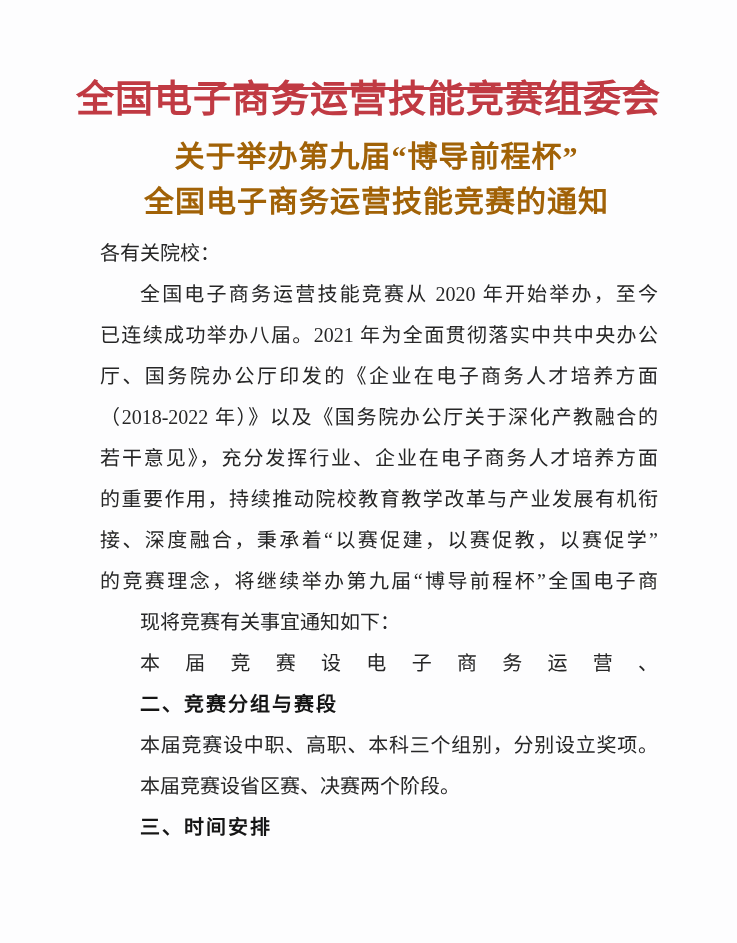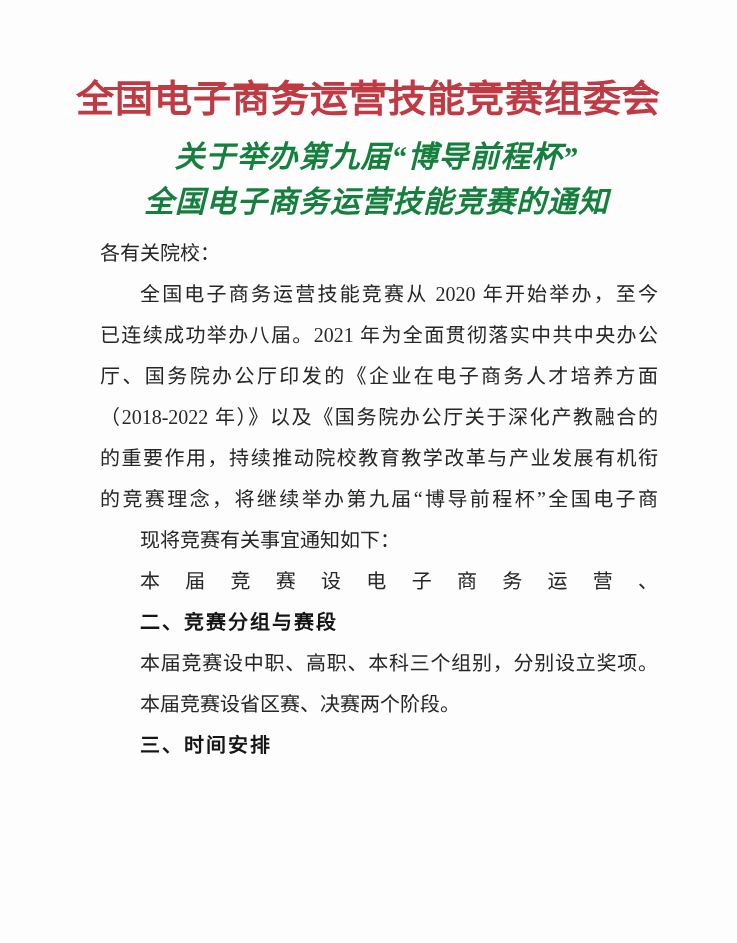--- a/index.html
+++ b/index.html
@@ -45,23 +45,22 @@
   
   .doc-title {
     position: absolute;
     top: 134px;
     left: 16px;
     right: 0;
     text-align: center;
     font-size: 30px;
     font-weight: bold;
     line-height: 45px;
-    color: #15803d;
+    color: #a16207;
     letter-spacing: 1px;
-    font-style: italic;
   }
   
   .doc-body {
     position: absolute;
     top: 233px;
     left: 100px;
     width: 558px;
     color: #262626;
     font-size: 20px;
   }
@@ -103,21 +102,23 @@
     <div>关于举办第九届“博导前程杯”</div>
     <div>全国电子商务运营技能竞赛的通知</div>
   </div>
 
   <div class="doc-body">
       <div class="line">各有关院校：</div>
       <div class="line indent fill">全国电子商务运营技能竞赛从 2020 年开始举办，至今</div>
       <div class="line fill">已连续成功举办八届。2021 年为全面贯彻落实中共中央办公</div>
       <div class="line fill">厅、国务院办公厅印发的《企业在电子商务人才培养方面</div>
       <div class="line fill">（2018-2022 年）》以及《国务院办公厅关于深化产教融合的</div>
+      <div class="line fill">若干意见》，充分发挥行业、企业在电子商务人才培养方面</div>
       <div class="line fill">的重要作用，持续推动院校教育教学改革与产业发展有机衔</div>
+      <div class="line fill">接、深度融合，秉承着“以赛促建，以赛促教，以赛促学”</div>
       <div class="line fill">的竞赛理念，将继续举办第九届“博导前程杯”全国电子商</div>
       <div class="line indent">现将竞赛有关事宜通知如下：</div>
       <div class="line indent fill">本届竞赛设电子商务运营、全国电子商务运营技能竞赛从。</div>
       <div class="line indent hei">二、竞赛分组与赛段</div>
       <div class="line indent fill">本届竞赛设中职、高职、本科三个组别，分别设立奖项。</div>
       <div class="line indent">本届竞赛设省区赛、决赛两个阶段。</div>
       <div class="line indent hei">三、时间安排</div>
     </div>
 
 </div>

